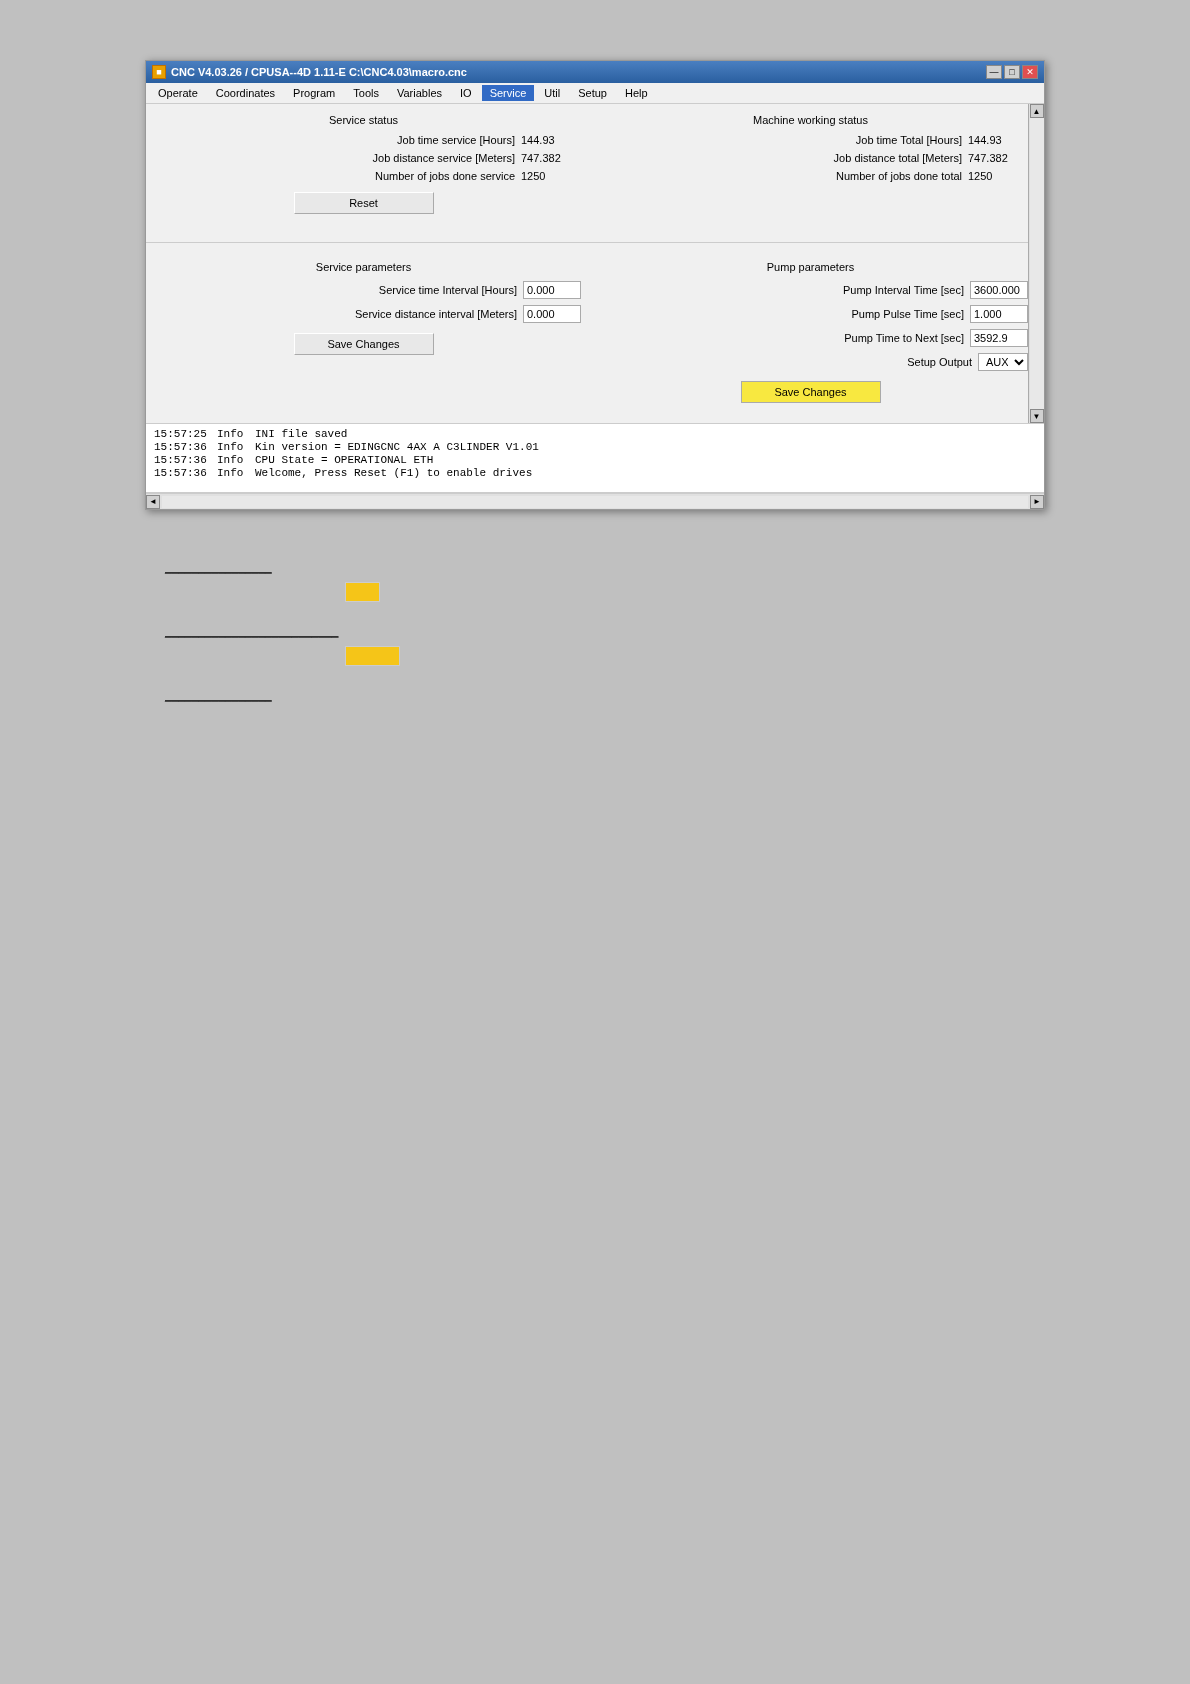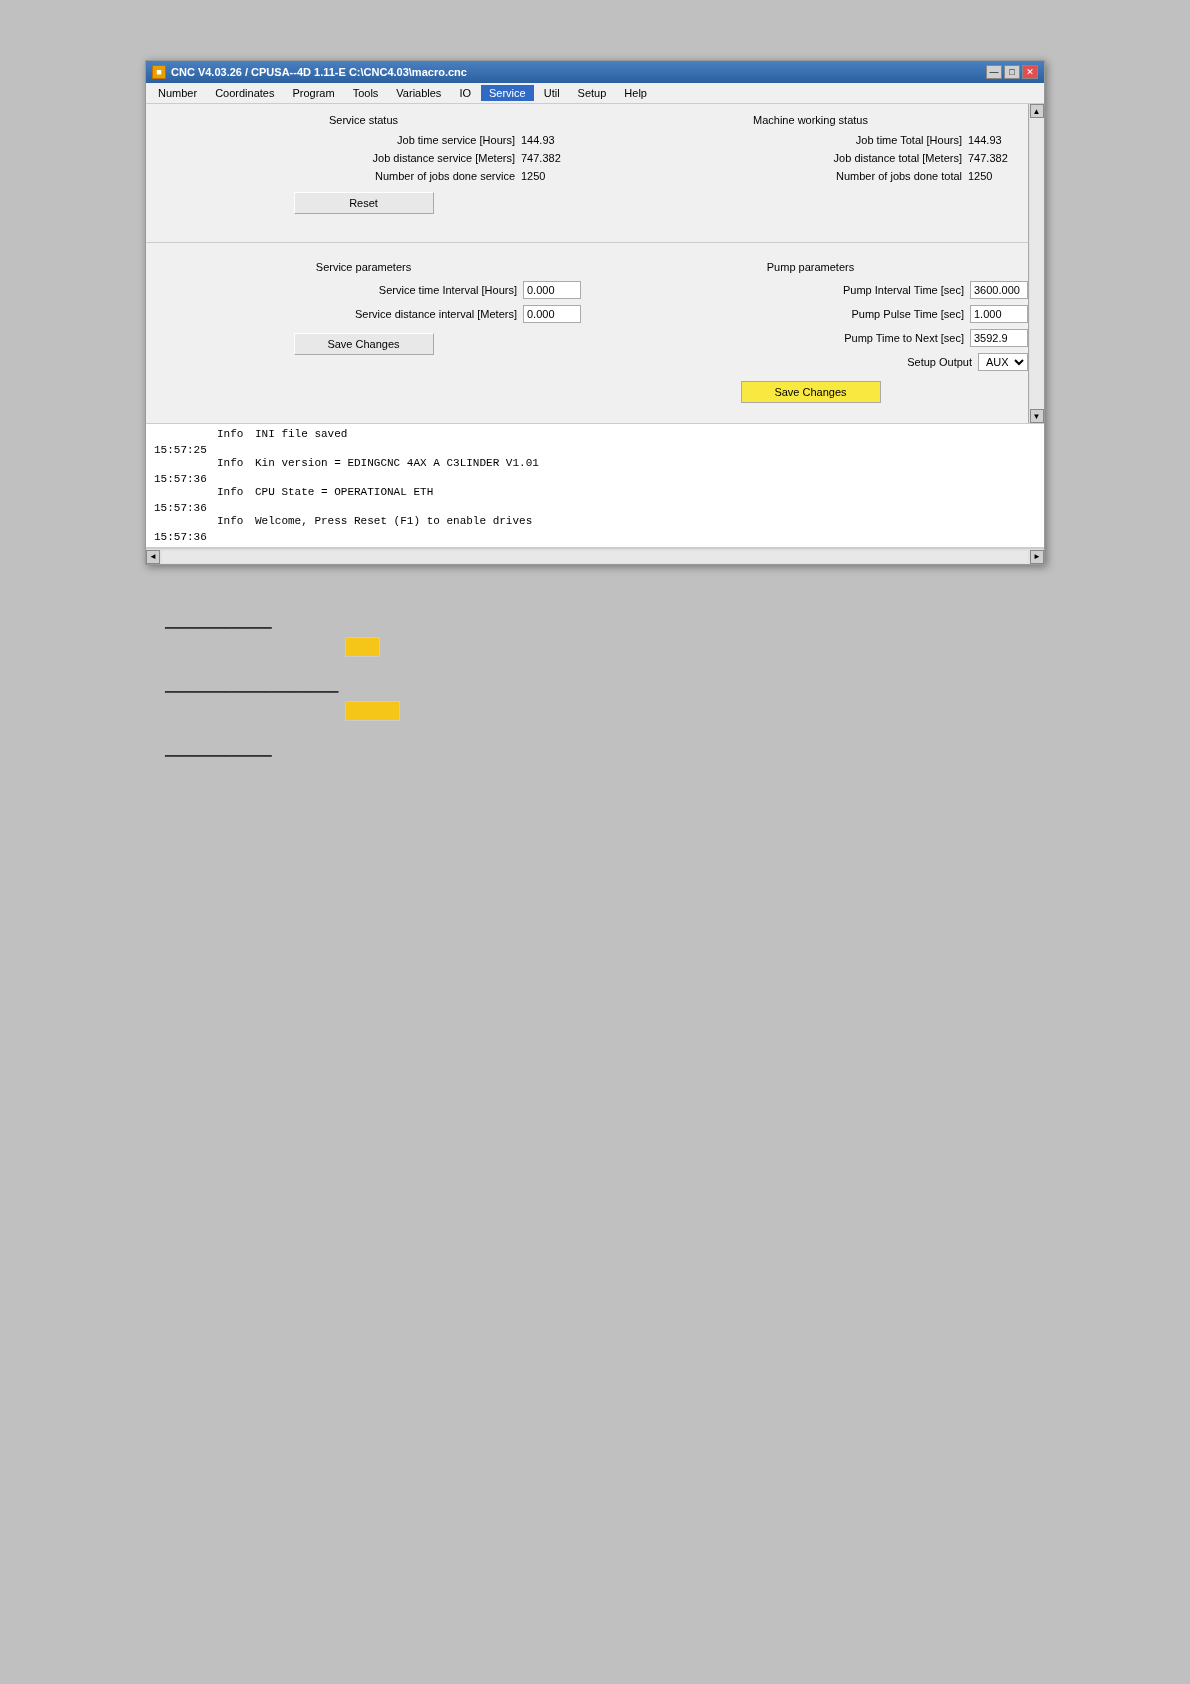--- a/index.html
+++ b/index.html
@@ -210,21 +210,21 @@
       display: flex;
       flex-direction: column;
       gap: 1px;
     }
 
     .log-entry {
       display: flex;
       gap: 8px;
     }
 
-    .log-time { color: #000; min-width: 55px; margin-top: 16px; }
+    .log-time { color: #000; min-width: 55px; }
     .log-level { color: #000; min-width: 30px; }
     .log-msg { color: #000; }
 
     .bottom-scrollbar {
       display: flex;
       align-items: center;
       height: 16px;
       background: #e0e0e0;
       border-top: 1px solid #ccc;
     }
@@ -278,21 +278,21 @@
         <span>CNC V4.03.26 / CPUSA--4D 1.11-E    C:\CNC4.03\macro.cnc</span>
       </div>
       <div class="title-controls">
         <div class="title-btn">—</div>
         <div class="title-btn">□</div>
         <div class="title-btn close-btn">✕</div>
       </div>
     </div>
 
     <div class="menu-bar">
-      <span class="menu-item">Number</span>
+      <span class="menu-item">Operate</span>
       <span class="menu-item">Coordinates</span>
       <span class="menu-item">Program</span>
       <span class="menu-item">Tools</span>
       <span class="menu-item">Variables</span>
       <span class="menu-item">IO</span>
       <span class="menu-item active">Service</span>
       <span class="menu-item">Util</span>
       <span class="menu-item">Setup</span>
       <span class="menu-item">Help</span>
     </div>

